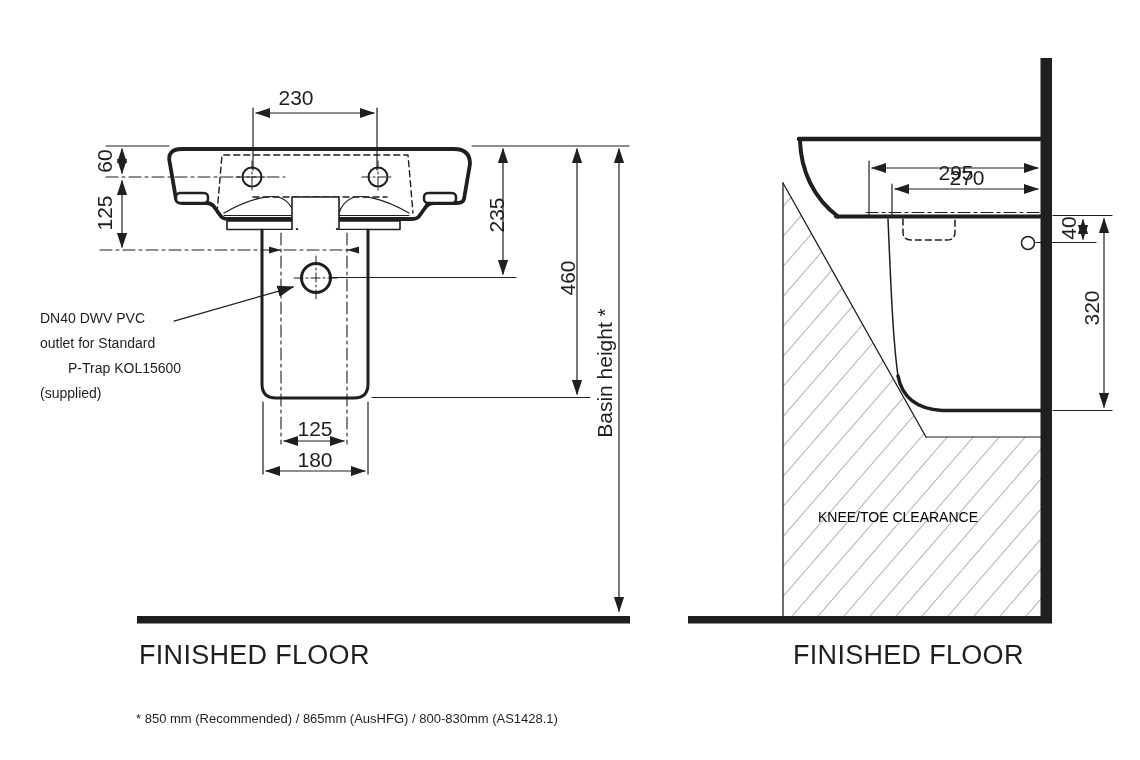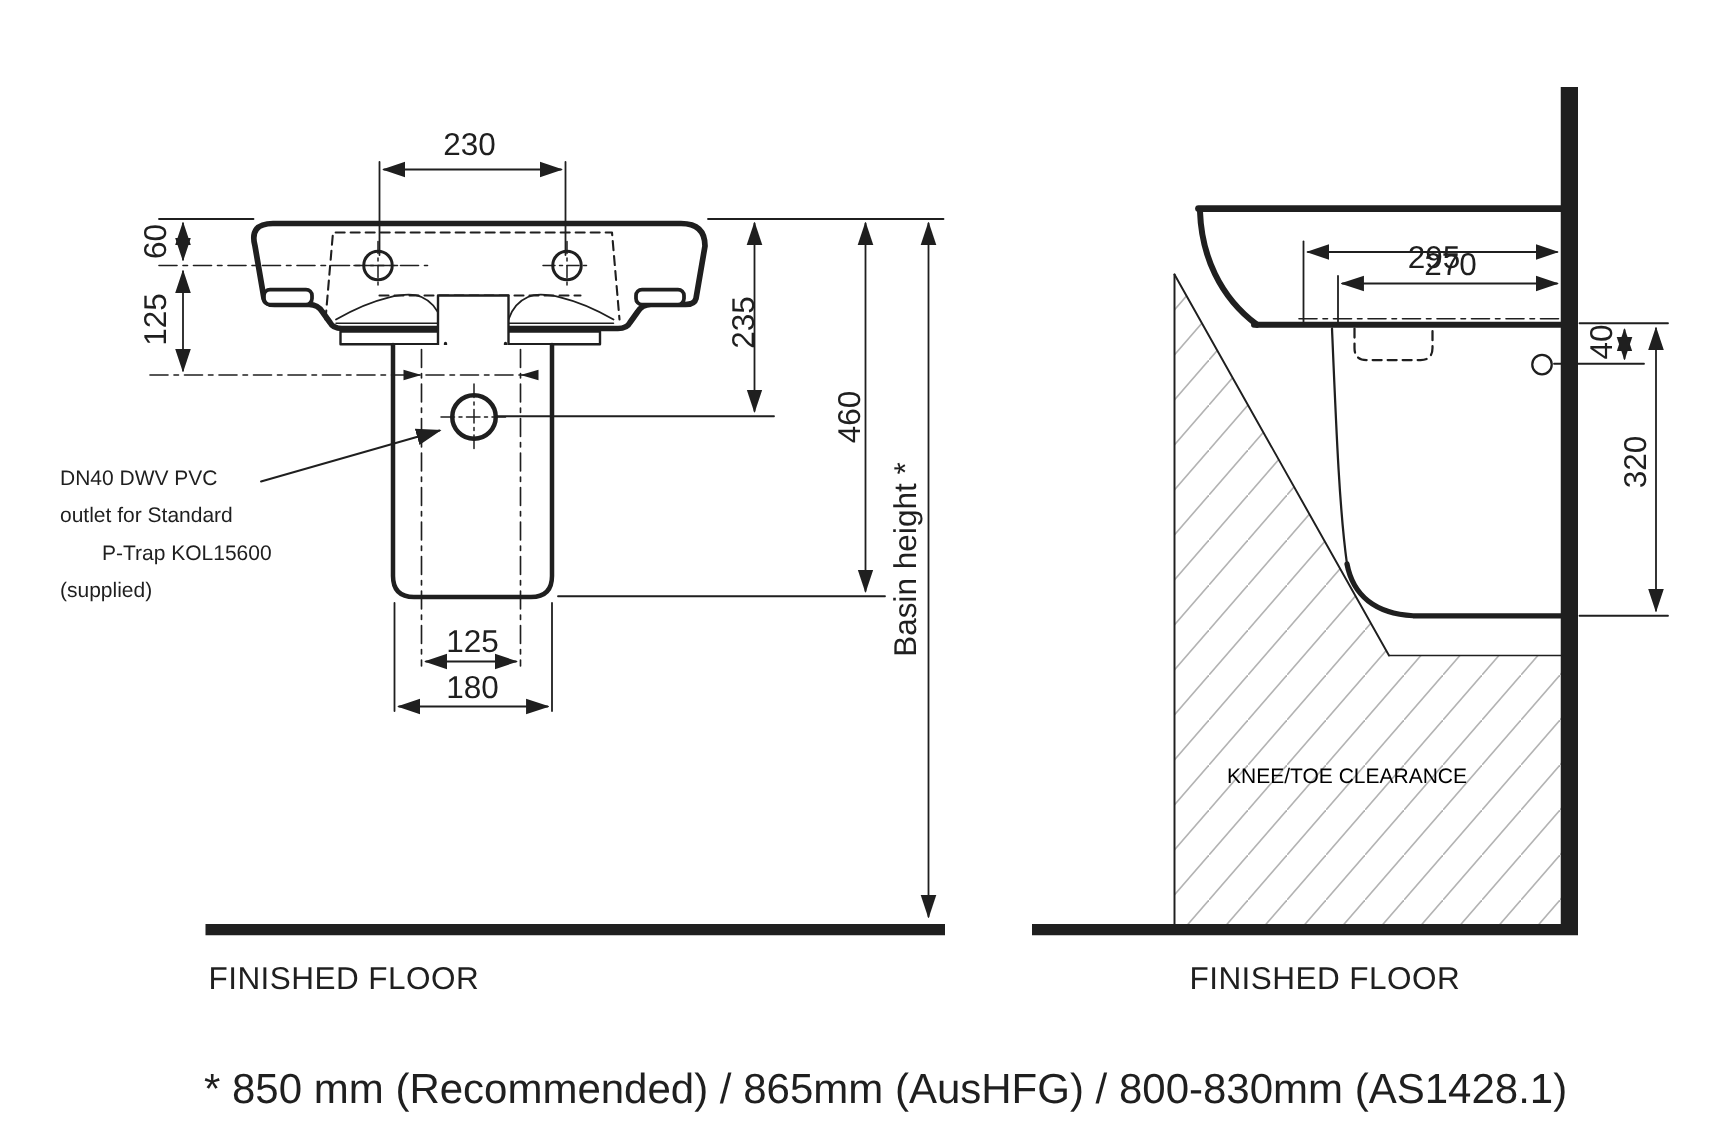--- a/index.html
+++ b/index.html
@@ -3,23 +3,23 @@
 <meta charset="utf-8">
 <style>
   html,body{margin:0;padding:0;background:#ffffff;}
   #stage{position:relative;width:1140px;height:760px;background:#ffffff;overflow:hidden;
          font-family:"Liberation Sans", sans-serif;color:#1f1f1f;}
   #drawing{position:absolute;left:0;top:0;}
   .lbl{position:absolute;white-space:nowrap;font-size:21px;line-height:1;color:#1f1f1f;}
   .dimh{transform:translate(-50%,-50%);}
   .dimv{transform:translate(-50%,-50%) rotate(-90deg);}
   .note{font-size:14px;line-height:1;}
-  .floor{font-size:21px;letter-spacing:.3px;text-align:center;}
+  .floor{font-size:27px;letter-spacing:.3px;text-align:center;}
   .muted{color:#000000;}
-  .foot{font-size:28px;}
+  .foot{font-size:13px;}
 </style>
 </head>
 <body>
 
 <div id="stage">
 
 <svg id="drawing" width="1140" height="760" viewBox="0 0 1140 760">
   <defs>
     <marker id="ar" viewBox="0 0 12 10" refX="11" refY="5" markerWidth="13" markerHeight="11" orient="auto-start-reverse">
       <path d="M0,1 L12,5 L0,9 Z" fill="#1f1f1f"></path>
@@ -130,21 +130,21 @@
       <line x1="1053" y1="410.5" x2="1112" y2="410.5"></line>
       <line x1="1083" y1="220" x2="1083" y2="239" marker-start="url(#ar)" marker-end="url(#ar)"></line>
       <line x1="1104" y1="219" x2="1104" y2="407" marker-start="url(#ar)" marker-end="url(#ar)"></line>
     </g>
 
     <rect x="1040.5" y="58" width="11.5" height="565" fill="#1f1f1f" stroke="none"></rect>
     <rect x="688" y="616" width="364" height="7.5" fill="#1f1f1f" stroke="none"></rect>
   </g>
 </svg>
 
-  <div class="lbl dimh" style="left:313px;top:97px;">230</div>
+  <div class="lbl dimh" style="left:296px;top:97px;">230</div>
   <div class="lbl dimv" style="left:104px;top:161px;">60</div>
   <div class="lbl dimv" style="left:104px;top:213px;">125</div>
   <div class="lbl dimv" style="left:496px;top:215px;">235</div>
   <div class="lbl dimv" style="left:567px;top:278px;">460</div>
   <div class="lbl dimv" style="left:604px;top:373px;">Basin height *</div>
   <div class="lbl dimh" style="left:315px;top:428px;">125</div>
   <div class="lbl dimh" style="left:315px;top:459px;">180</div>
 
   <div class="lbl note" style="left:40px;top:311px;">DN40 DWV PVC</div>
   <div class="lbl note" style="left:40px;top:336px;">outlet for Standard</div>

